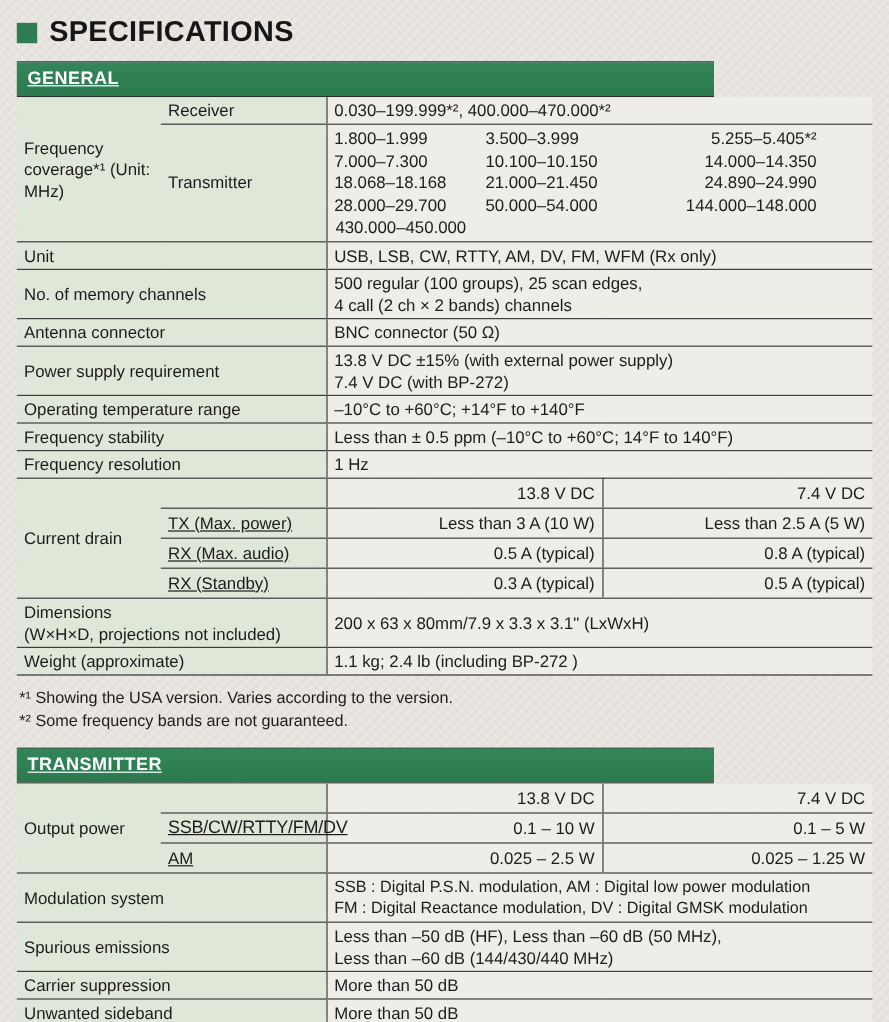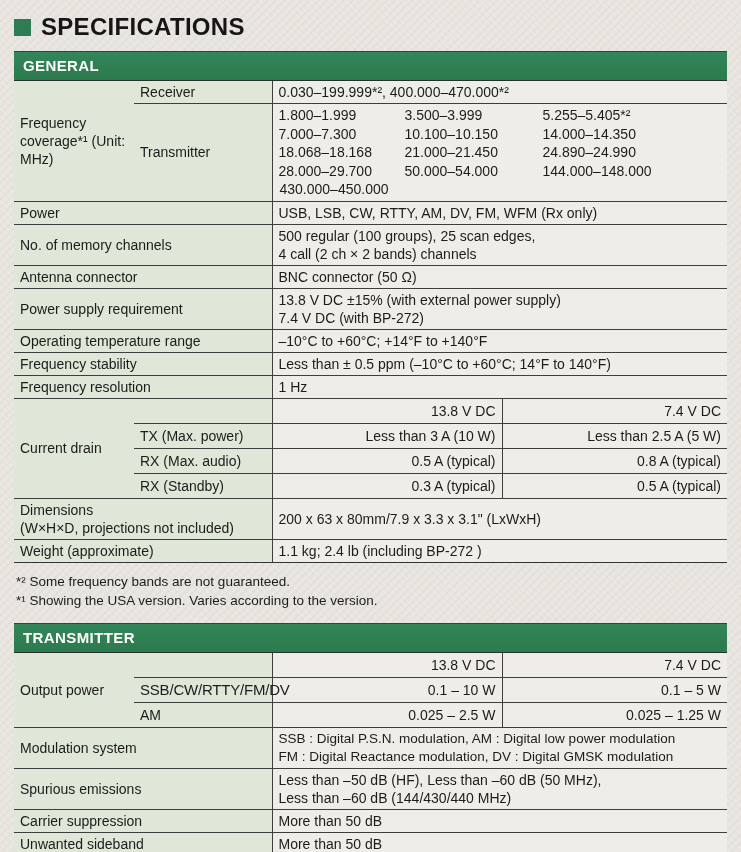--- a/index.html
+++ b/index.html
@@ -13,44 +13,45 @@
   .sheet{position:relative;width:741px;height:852px;overflow:hidden;
     background:
       repeating-linear-gradient(45deg, rgba(255,255,255,.10) 0 2px, rgba(0,0,0,0) 2px 5px),
       repeating-linear-gradient(-45deg, rgba(120,115,105,.05) 0 2px, rgba(0,0,0,0) 2px 6px),
       #e8e5e0;
   }
   .title-row{display:flex;align-items:center;margin:13px 12px 10px 14px;}
   .title-square{width:17px;height:17px;background:#2e7d52;margin-right:10px;}
   .title-text{font-size:24px;font-weight:bold;letter-spacing:.3px;color:#161616;}
   .bar{
-    width:713px;margin-left:14px;box-sizing:border-box;
+    width:581px;margin-left:14px;box-sizing:border-box;
     background:linear-gradient(#33855a,#2c7a4e);
     color:#ffffff;font-weight:bold;font-size:15px;letter-spacing:.4px;
     padding:5px 0 6px 9px;
     border-top:1px solid #1d4f33;
     border-bottom:1px solid #2b2f2b;
+    text-decoration:underline;
   }
   table.spec{width:713px;margin-left:14px;border-collapse:collapse;table-layout:fixed;font-size:14px;}
   table.spec td{padding:2px 6px;vertical-align:middle;line-height:18px;border-bottom:1px solid #3e3e3e;}
   td.lab{background:#dfe7d8;}
   td.val{background:#efede8;}
   td.vl{border-left:1px solid #3e3e3e;}
   td.sub{padding-left:7px;}
   .ctr{text-align:right;}
   .pre{white-space:pre-line;}
   .hdr{height:20px;}
-  .h22{height:20px;}
+  .h22{height:20px;text-decoration:underline;}
   tr.lastrow td{border-bottom:1.6px solid #343434;}
   .smalllab{font-size:15px;letter-spacing:-0.2px;}
   .txcell{padding-top:3px;padding-bottom:3px;}
   .txline{display:flex;line-height:18.6px;}
   .txline .c1{width:112px;text-align:left;}
   .txline .c2{width:124px;margin-left:14px;}
-  .txline .c3{width:138px;margin-left:14px;}
+  .txline .c3{width:138px;margin-left:14px;text-align:right;}
   .txlast{line-height:18.6px;padding-left:1px;}
   .footnotes{margin:9px 0 0 16px;font-size:13.5px;line-height:19px;color:#1c1c1c;}
   .gap{height:13px;}
   .dimval{letter-spacing:0;}
 </style>
 </head>
 <body>
 
 <div class="sheet">
 
@@ -96,21 +97,21 @@
         <div class="txline">
           <span class="c1">28.000–29.700</span>
           <span class="c2">50.000–54.000</span>
           <span class="c3">144.000–148.000</span>
         </div>
         <div class="txlast">430.000–450.000</div>
       </td>
     </tr>
 
     <tr>
-      <td class="lab" colspan="2">Power</td>
+      <td class="lab" colspan="2">Unit</td>
       <td class="val vl pre" colspan="2">USB, LSB, CW, RTTY, AM, DV, FM, WFM (Rx only)</td>
     </tr>
     <tr>
       <td class="lab" colspan="2">No. of memory channels</td>
       <td class="val vl pre" colspan="2">500 regular (100 groups), 25 scan edges,
 4 call (2 ch × 2 bands) channels</td>
     </tr>
     <tr>
       <td class="lab" colspan="2">Antenna connector</td>
       <td class="val vl pre" colspan="2">BNC connector (50 Ω)</td>
@@ -161,22 +162,22 @@
       <td class="val vl dimval" colspan="2">200 x 63 x 80mm/7.9 x 3.3 x 3.1" (LxWxH)</td>
     </tr>
     <tr class="lastrow">
       <td class="lab" colspan="2">Weight (approximate)</td>
       <td class="val vl" colspan="2">1.1 kg; 2.4 lb (including BP-272 )</td>
     </tr>
   </tbody>
     </table>
 
   <div class="footnotes">
+    <div>*¹ Showing the USA version. Varies according to the version.</div>
     <div>*² Some frequency bands are not guaranteed.</div>
-    <div>*¹ Showing the USA version. Varies according to the version.</div>
   </div>
 
   <div class="gap"></div>
 
   <div class="bar">TRANSMITTER</div>
 
   <table class="spec">
     <colgroup>
         <col style="width:120px">
         <col style="width:138px">

